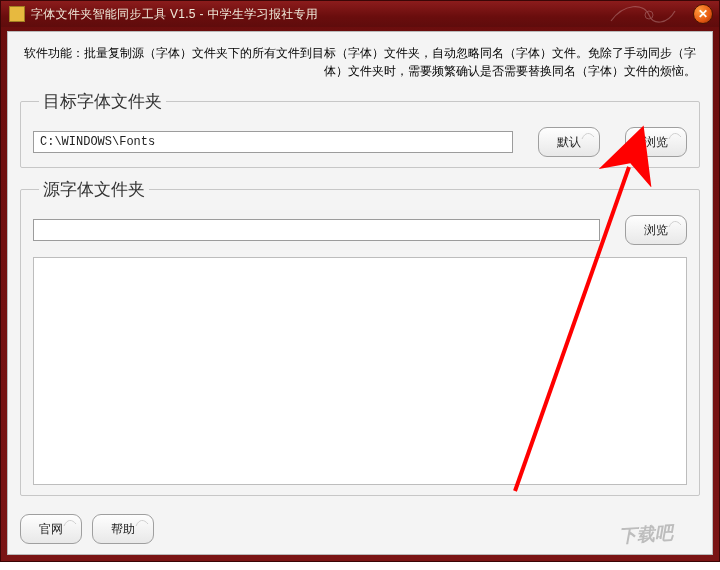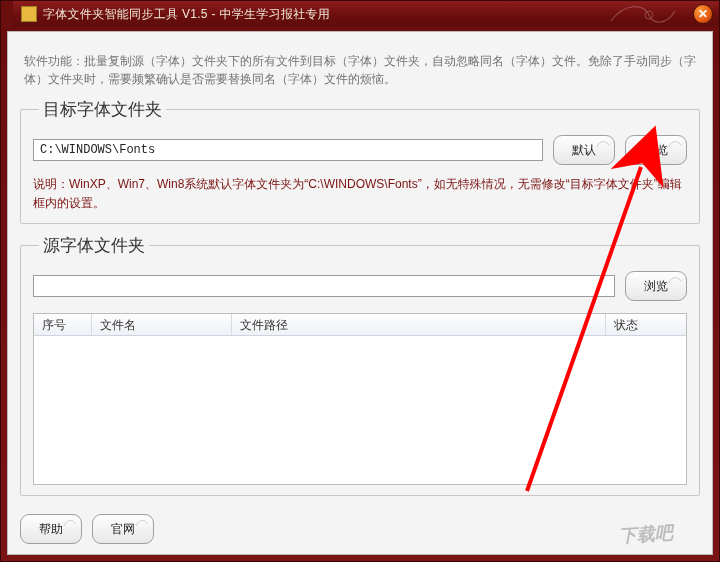--- a/index.html
+++ b/index.html
@@ -2,21 +2,20 @@
 <html><head>
 <meta charset="utf-8">
 <style>
   * { box-sizing: border-box; margin: 0; padding: 0; }
   html, body { width: 720px; height: 570px; font-family: "Microsoft YaHei", SimSun, sans-serif; font-size: 12px; overflow: hidden; }
   .window {
     width: 720px; height: 562px;
     background: linear-gradient(#6a0d0d, #7a1414);
     border: 1px solid #3a0606;
     position: relative;
-    padding-left: 12px;
   }
   .titlebar {
     height: 26px;
     background: linear-gradient(#8c1c1c, #6a0d0d 60%, #5f0c0c);
     display: flex; align-items: center;
     padding: 0 8px;
     color: #f0eada;
     position: relative;
   }
   .titlebar .ticon {
@@ -38,32 +37,32 @@
     display: flex; align-items: center; justify-content: center;
     cursor: pointer;
   }
   .client {
     position: absolute; left: 6px; right: 6px; top: 30px; bottom: 6px;
     background: #f4f4f4;
     border: 1px solid #b9b9b9;
     padding: 10px 12px 4px 12px;
     display: flex; flex-direction: column;
   }
-  .desc { color: #737373; line-height: 1.5; margin: 10px 4px 10px 4px; }
+  .desc { color: #000000; line-height: 1.5; margin: 2px 4px 10px 4px; text-align: right; }
   fieldset {
     border: 1px solid #c7c7c7;
     border-radius: 2px;
     padding: 14px 12px 10px 12px;
     margin-bottom: 10px;
     position: relative;
   }
   fieldset > legend {
     font-size: 17px; color: #333; padding: 0 4px; margin-left: 6px;
   }
-  .row { display: flex; align-items: center; gap: 10px; }
+  .row { display: flex; align-items: center; gap: 25px; }
   .textin {
     flex: 1;
     height: 22px;
     border: 1px solid #9c9c9c;
     background: #fff;
     padding: 2px 6px;
     font-family: Consolas, "Courier New", monospace;
     font-size: 12px;
     color: #222;
   }
@@ -164,55 +163,48 @@
               <path d="M1 8 C4 1,9 1,13 6" stroke="#555" fill="none"></path>
             </svg>
         </button>
         <button class="btn">
           <span>浏览</span>
           <svg class="flourish" viewBox="0 0 14 10">
               <path d="M1 8 C4 1,9 1,13 6" stroke="#555" fill="none"></path>
             </svg>
         </button>
       </div>
-      <div class="explain">说明：WinXP、Win7、Win8系统默认字体文件夹为“C:\WINDOWS\Fonts”，如无特殊情况，无需修改“目标字体文件夹”编辑框内的设置。</div>
     </fieldset>
 
     <fieldset class="srcbox">
       <legend>源字体文件夹</legend>
       <div class="row">
         <input class="textin" type="text" value="" style="">
         <button class="btn">
           <span>浏览</span>
           <svg class="flourish" viewBox="0 0 14 10">
               <path d="M1 8 C4 1,9 1,13 6" stroke="#555" fill="none"></path>
             </svg>
         </button>
       </div>
 
       <div class="listwrap">
-        <div class="lhdr">
-          <div class="col-idx">序号</div>
-          <div class="col-name">文件名</div>
-          <div class="col-path">文件路径</div>
-          <div class="col-status">状态</div>
-        </div>
         <div class="lbody"></div>
       </div>
     </fieldset>
 
     <div class="footer">
       <button class="btn">
-        <span>帮助</span>
+        <span>官网</span>
         <svg class="flourish" viewBox="0 0 14 10">
             <path d="M1 8 C4 1,9 1,13 6" stroke="#555" fill="none"></path>
           </svg>
       </button>
       <button class="btn">
-        <span>官网</span>
+        <span>帮助</span>
         <svg class="flourish" viewBox="0 0 14 10">
             <path d="M1 8 C4 1,9 1,13 6" stroke="#555" fill="none"></path>
           </svg>
       </button>
       <div class="spacer"></div>
     </div>
 
 
   </div>
 

